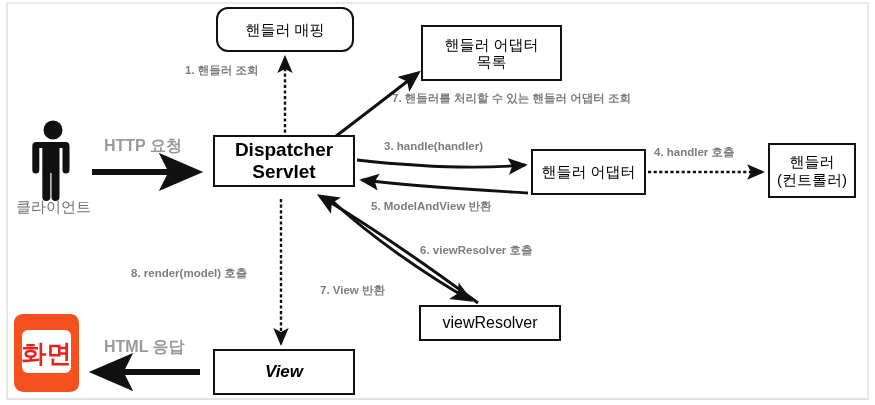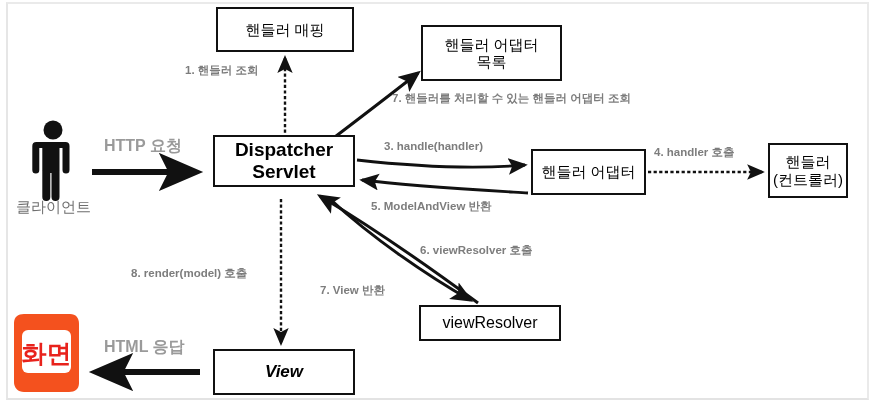--- a/index.html
+++ b/index.html
@@ -85,39 +85,39 @@
              v-26 a3,3 0 0 1 0,-1 v-22 h-3 v22 a3.5,3.5 0 0 1 -7,0 v-24 a4,4 0 0 1 4,-4 z" fill="#111"></path>
   </svg>
 
   <svg id="screen-logo" viewBox="0 0 76 84">
     <path d="M6,12 C6,6 10,3 16,3 L62,3 C68,3 71,7 71,13 L71,72 C71,78 67,81 61,81
              L16,81 C10,81 6,77 6,71 Z" fill="#f4511e"></path>
     <rect x="14" y="19" width="49" height="43" rx="6" fill="#ffffff"></rect>
     <text x="38.5" y="51" text-anchor="middle" font-family="'DejaVu Sans','Liberation Sans',sans-serif" font-size="25" font-weight="bold" fill="#e8221c">화면</text>
   </svg>
 
-  <div class="node" style="left:216px;top:7px;width:138px;height:45px;font-size:15px;font-weight:400;">
+  <div class="node" style="left:216px;top:7px;width:138px;height:45px;font-size:15px;font-weight:400;border-radius:12px;">
     <span>핸들러 매핑</span>
   </div>
 
   <div class="node" style="left:421px;top:25px;width:141px;height:56px;font-size:15px;font-weight:400;">
     <span>핸들러 어댑터
 목록</span>
   </div>
 
   <div class="node" style="left:213px;top:135px;width:142px;height:52px;font-size:19px;font-weight:bold;">
     <span>Dispatcher
 Servlet</span>
   </div>
 
   <div class="node" style="left:531px;top:149px;width:115px;height:46px;font-size:15px;font-weight:400;">
     <span>핸들러 어댑터</span>
   </div>
 
-  <div class="node" style="left:768px;top:143px;width:80px;height:55px;font-size:15px;font-weight:400;">
+  <div class="node" style="left:768px;top:143px;width:88px;height:55px;font-size:15px;font-weight:400;">
     <span>핸들러
 (컨트롤러)</span>
   </div>
 
   <div class="node" style="left:419px;top:305px;width:142px;height:36px;font-size:16px;font-weight:400;">
     <span>viewResolver</span>
   </div>
 
   <div class="node" style="left:213px;top:349px;width:142px;height:46px;font-size:17px;font-weight:bold;font-style:italic;">
     <span>View</span>

